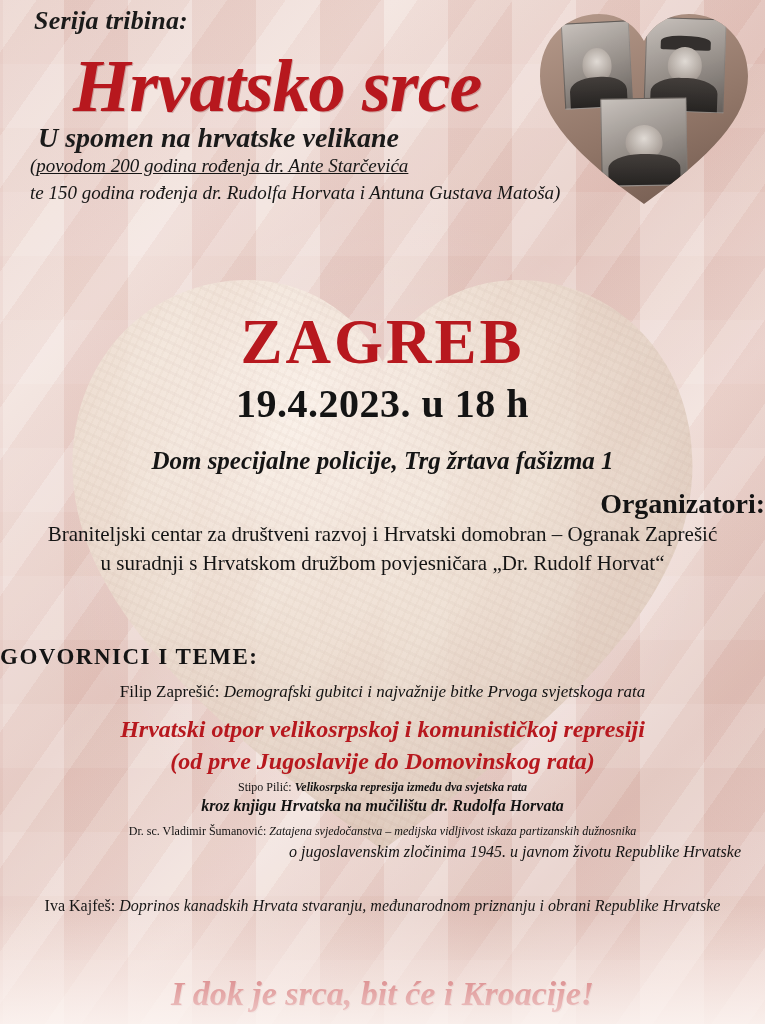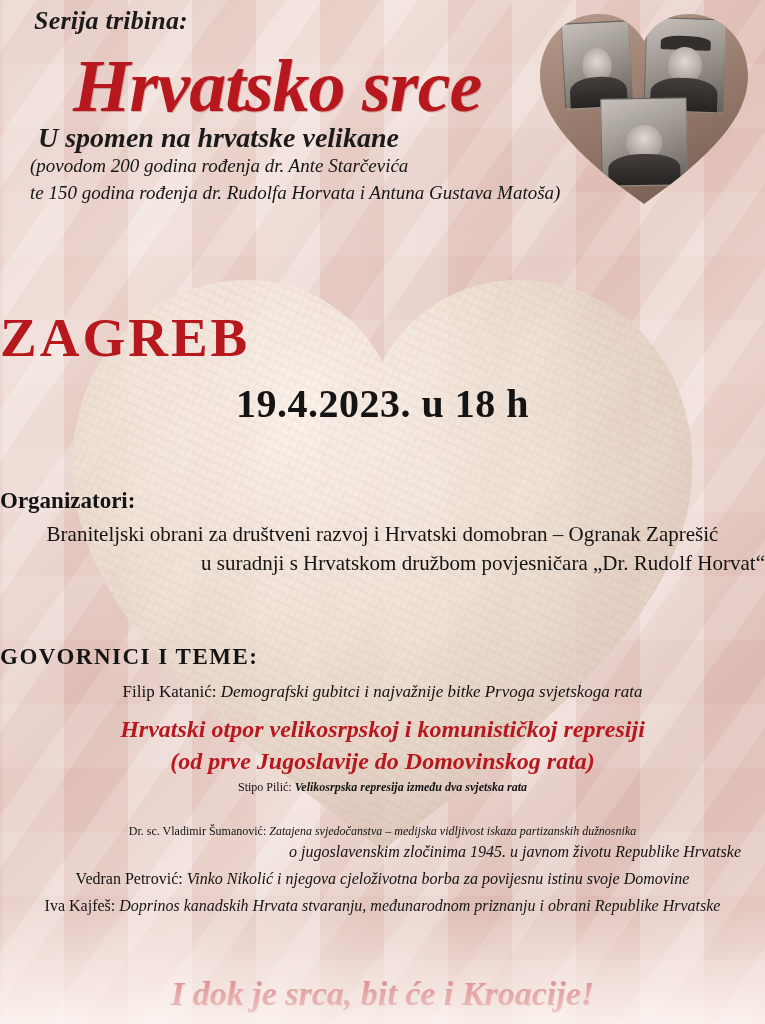--- a/index.html
+++ b/index.html
@@ -155,36 +155,37 @@
     font-style: italic;
     color: #1a1a1a;
   }
   .paren1 {
     position: absolute;
     left: 30px;
     top: 155px;
     font-size: 19px;
     font-style: italic;
     color: #161616;
+    text-decoration: underline;
   }
   .paren2 {
     position: absolute;
     left: 30px;
     top: 182px;
     font-size: 19px;
     font-style: italic;
     color: #161616;
     font-family: Liberation Serif, serif;
   }
   .city {
     position: absolute;
     left: 0; right: 0;
     top: 306px;
-    text-align: left;
-    font-size: 55px;
+    text-align: center;
+    font-size: 63px;
     font-weight: bold;
     color: #b7181e;
     letter-spacing: 3px;
   }
   .datetime {
     position: absolute;
     left: 0; right: 0;
     top: 380px;
     text-align: center;
     font-size: 40px;
@@ -199,38 +200,38 @@
     text-align: center;
     font-size: 25px;
     font-weight: bold;
     font-style: italic;
     color: #141414;
   }
   .org-label {
     position: absolute;
     left: 0; right: 0;
     top: 488px;
-    text-align: left;
-    font-size: 23px;
+    text-align: right;
+    font-size: 28px;
     font-weight: bold;
     color: #141414;
   }
   .org-line1 {
     position: absolute;
     left: 0; right: 0;
     top: 522px;
     text-align: center;
     font-size: 21px;
     color: #141414;
   }
   .org-line2 {
     position: absolute;
     left: 0; right: 0;
     top: 551px;
-    text-align: right;
+    text-align: center;
     font-size: 21px;
     color: #141414;
   }
   .speakers-heading {
     position: absolute;
     left: 0; right: 0;
     top: 644px;
     font-size: 23px;
     font-weight: bold;
     letter-spacing: 1.5px;
@@ -315,46 +316,45 @@
   <div class="content">
 
     <div class="serija">Serija tribina:</div>
     <div class="title-main">Hrvatsko srce</div>
     <div class="subtitle">U spomen na hrvatske velikane</div>
     <div class="paren1">(povodom 200 godina rođenja dr. Ante Starčevića</div>
     <div class="paren2">te 150 godina rođenja dr. Rudolfa Horvata i Antuna Gustava Matoša)</div>
 
     <div class="city">ZAGREB</div>
     <div class="datetime">19.4.2023. u 18 h</div>
+    <div class="venue">Dom specijalne policije, Trg žrtava fašizma 1</div>
 
     <div class="org-label">Organizatori:</div>
-    <div class="org-line1">Braniteljski obrani za društveni razvoj i Hrvatski domobran – Ogranak Zaprešić</div>
+    <div class="org-line1">Braniteljski centar za društveni razvoj i Hrvatski domobran – Ogranak Zaprešić</div>
     <div class="org-line2">u suradnji s Hrvatskom družbom povjesničara „Dr. Rudolf Horvat“</div>
 
     <div class="speakers-heading">GOVORNICI I TEME:</div>
 
     <div class="sp sp1">
-      <span class="name">Filip Katanić: </span><span class="topic">Demografski gubitci i najvažnije bitke Prvoga svjetskoga rata</span>
+      <span class="name">Filip Zaprešić: </span><span class="topic">Demografski gubitci i najvažnije bitke Prvoga svjetskoga rata</span>
     </div>
 
     <div class="red-block l2">(od prve Jugoslavije do Domovinskog rata)</div>
     <div class="red-block l1">Hrvatski otpor velikosrpskoj i komunističkoj represiji</div>
 
     <div class="sp sp2a">
       <span class="name">Stipo Pilić: </span><span class="topic">Velikosrpska represija između dva svjetska rata</span>
     </div>
+    <div class="sp sp2b">kroz knjigu Hrvatska na mučilištu dr. Rudolfa Horvata</div>
 
     <div class="sp sp3a">
       <span class="name">Dr. sc. Vladimir Šumanović: </span><span class="topic">Zatajena svjedočanstva – medijska vidljivost iskaza partizanskih dužnosnika</span>
     </div>
     <div class="sp sp3b">o jugoslavenskim zločinima 1945. u javnom životu Republike Hrvatske</div>
 
-    <div class="sp sp4">
-      <span class="name">Vedran Petrović: </span><span class="topic">Vinko Nikolić i njegova cjeloživotna borba za povijesnu istinu svoje Domovine</span>
-    </div>
 
     <div class="sp sp5">
       <span class="name">Iva Kajfeš: </span><span class="topic">Doprinos kanadskih Hrvata stvaranju, međunarodnom priznanju i obrani Republike Hrvatske</span>
     </div>
 
     <div class="slogan">I dok je srca, bit će i Kroacije!</div>
   </div>
 
   <div class="bottom-fade"></div>
 </div>

